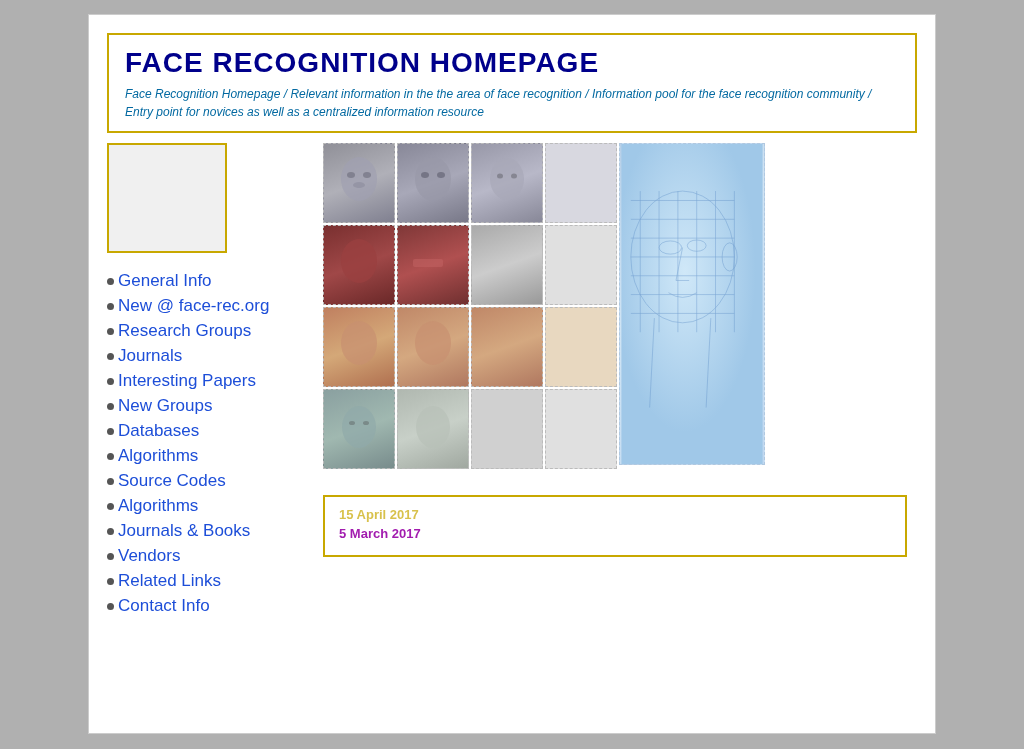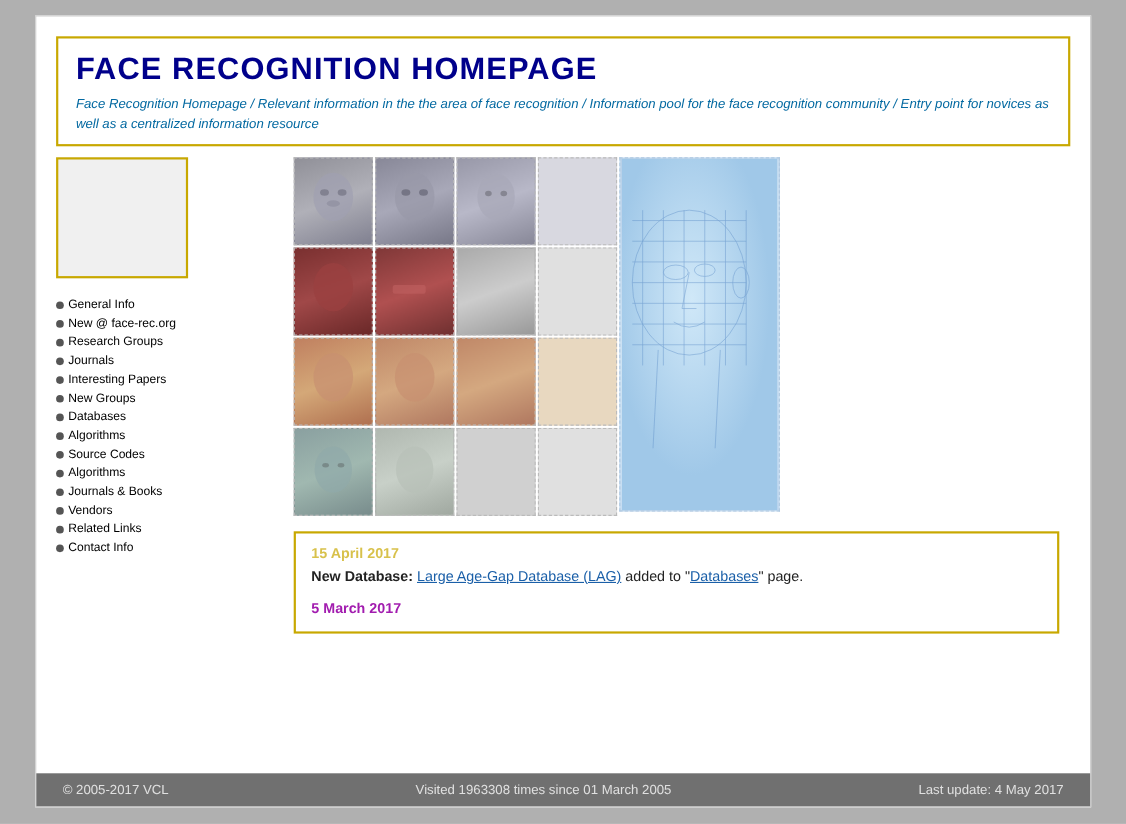--- a/index.html
+++ b/index.html
@@ -7,21 +7,21 @@
       background: #b0b0b0;
       font-family: Arial, sans-serif;
       font-size: 13px;
       color: #222;
       min-height: 749px;
       display: flex;
       justify-content: center;
       align-items: flex-start;
     }
     .page-wrapper {
-      width: 960px;
+      width: 848px;
       min-height: 720px;
       background: #fff;
       margin: 14px auto;
       border: 1px solid #ccc;
       display: flex;
       flex-direction: column;
     }
     
     .header {
       border: 2px solid #c8a800;
@@ -78,23 +78,23 @@
     }
     .nav-bullet {
       width: 7px;
       height: 7px;
       border-radius: 50%;
       background: #555;
       flex-shrink: 0;
       display: inline-block;
     }
     .nav-list a {
-      color: #000000;
+      color: #1d4ed8;
       text-decoration: none;
-      font-size: 11px;
+      font-size: 17px;
     }
     
     .content {
       flex: 1;
       padding: 10px 10px 10px 16px;
       display: flex;
       flex-direction: column;
     }
     
     .face-grid {
@@ -133,21 +133,21 @@
       position: relative;
     }
     .wireframe-svg {
       width: 100%;
       height: 100%;
     }
     
     .news-box {
       border: 2px solid #c8a800;
       padding: 10px 14px;
-      margin-top: 4px;
+      margin-top: 16px;
       background: #fff;
     }
     .news-date {
       color: #a21caf;
       font-weight: bold;
       font-size: 13px;
       margin-bottom: 4px;
     }
     .news-date-old {
       color: #c8a800;
@@ -365,28 +365,18 @@
           <svg width="60" height="68" viewBox="0 0 60 68">
               <ellipse cx="30" cy="32" rx="17" ry="21" fill="#b8c0b8" opacity="0.7"></ellipse>
             </svg>
         </div>
         <div class="face-cell" style="background:#d0d0d0;border:1px dashed #bbb;"></div>
         <div class="face-cell" style="background:#e0e0e0;border:1px dashed #bbb;"></div>
       </div>
 
       <div class="news-box">
         <div class="news-date-old">15 April 2017</div>
-        <div class="news-text">
-          <strong>New Database:</strong>
-          <a href="#"> Large Age-Gap Database (LAG)</a>
-          added to "<a href="#">Databases</a>" page.
-        </div>
         <div class="news-date">5 March 2017</div>
       </div>
     </div>
   </div>
 
-  <div class="footer">
-    <span>© 2005-2017 VCL</span>
-    <span>Visited 1963308 times since 01 March 2005</span>
-    <span>Last update: 4 May 2017</span>
-  </div>
 </div>
 
 </body></html>

